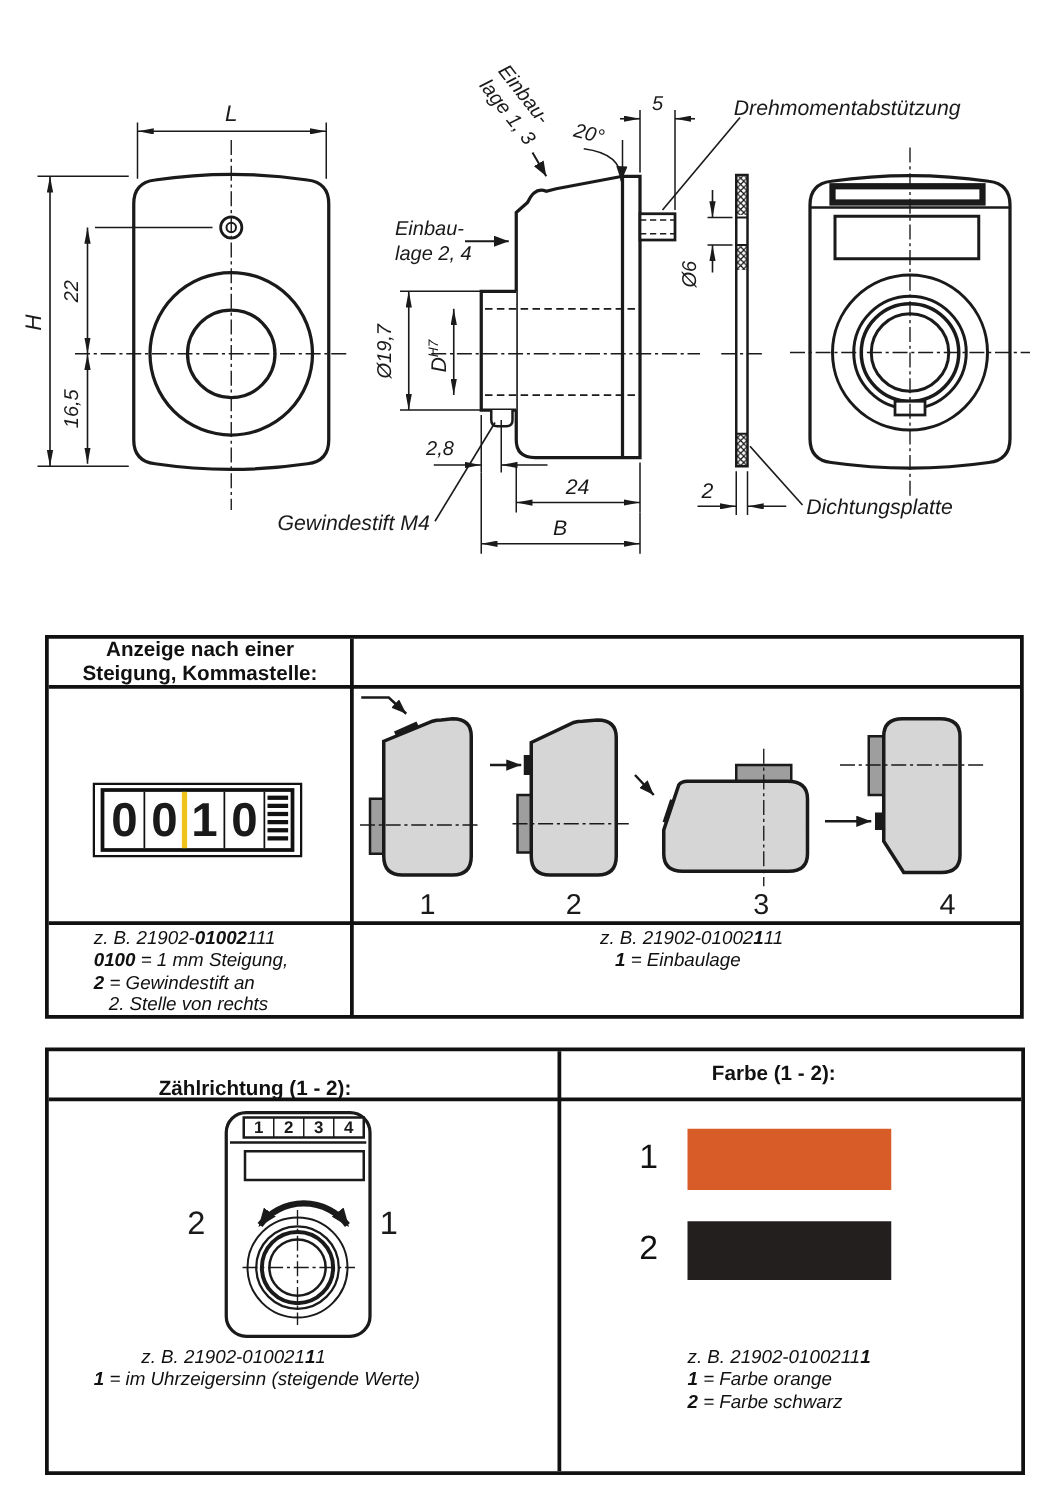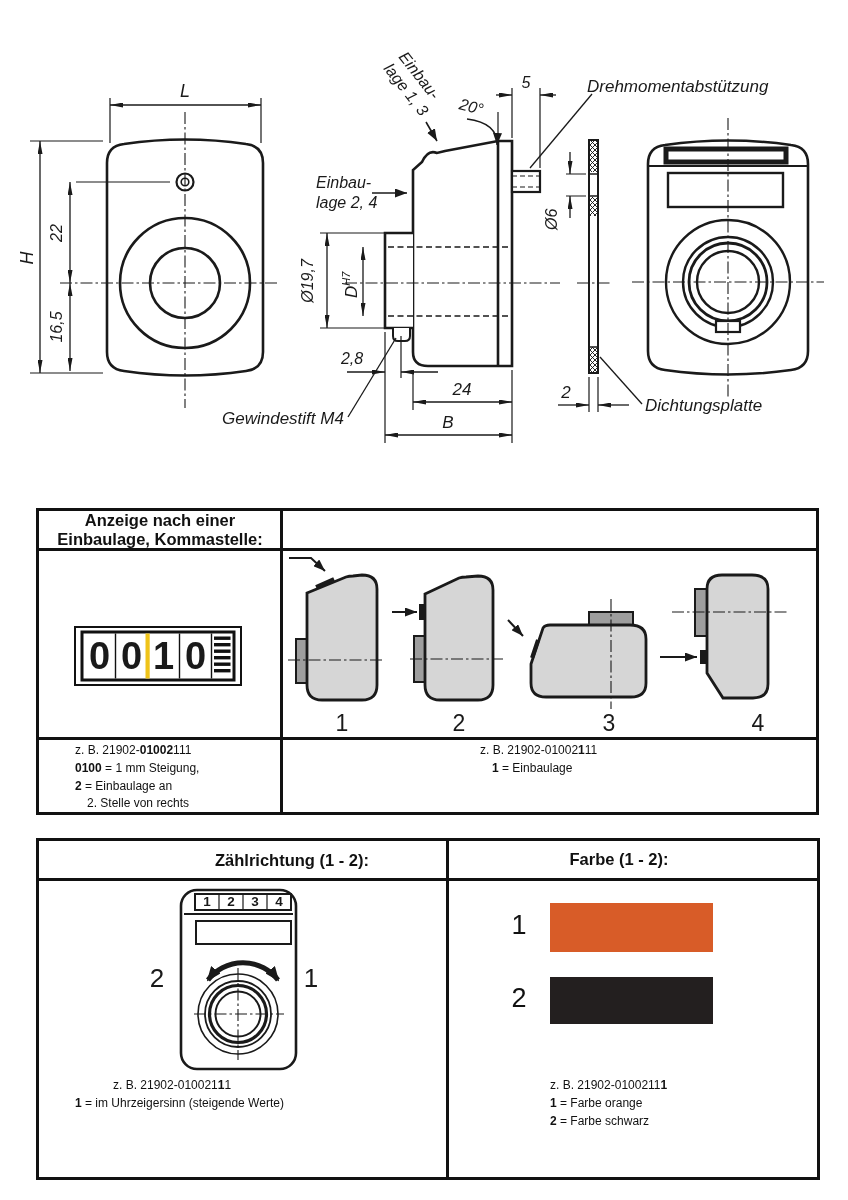--- a/index.html
+++ b/index.html
@@ -5,21 +5,21 @@
   html,body{margin:0;padding:0;background:#fff;}
   .page{position:relative;width:848px;height:1200px;background:#fff;overflow:hidden;
         font-family:"Liberation Sans",sans-serif;color:#111;}
   .abs{position:absolute;}
   svg{display:block;}
   svg text{fill:#1a1a1a;font-family:"Liberation Sans",sans-serif;}
   .tbl{position:absolute;border:3px solid #111;box-sizing:content-box;}
   .gridline{position:absolute;background:#111;}
   .hcell{position:absolute;display:flex;flex-direction:column;justify-content:center;
          text-align:center;font-weight:bold;font-size:16.5px;line-height:19px;}
-  .ftext{position:absolute;font-size:12px;line-height:17.8px;}
+  .ftext{position:absolute;font-size:15px;line-height:17.8px;font-style:italic;}
   .ftext b{font-weight:bold;}
   .swatch{position:absolute;}
   .swlabel{position:absolute;font-size:27px;text-align:center;width:26px;}
 </style>
 </head>
 <body>
 
 <div class="page">
 
   <svg class="abs" style="left:0;top:0" width="848" height="500" viewBox="0 0 848 500">
@@ -148,27 +148,27 @@
     </g>
   </svg>
 
   <div class="tbl" style="left:36px;top:508px;width:777px;height:301px;">
     <div class="gridline" style="left:241px;top:0;width:3px;height:301px;"></div>
     <div class="gridline" style="left:0;top:37px;width:777px;height:3px;"></div>
     <div class="gridline" style="left:0;top:226px;width:777px;height:3px;"></div>
 
     <div class="hcell" style="left:0;top:0;width:242px;height:37px;">
       <div>Anzeige nach einer</div>
-      <div>Einbaulage, Kommastelle:</div>
+      <div>Steigung, Kommastelle:</div>
     </div>
 
     <div class="ftext" style="left:36px;top:231px;width:205px;">
       <div><span>z. B. 21902-</span><b>01002</b><span>111</span></div>
       <div><b>0100</b><span> = 1 mm Steigung,</span></div>
-      <div><b>2</b><span> = Einbaulage an</span></div>
+      <div><b>2</b><span> = Gewindestift an</span></div>
       <div style="margin-left:12px;">2. Stelle von rechts</div>
     </div>
     <div class="ftext" style="left:441px;top:231px;width:330px;">
       <div><span>z. B. 21902-01002</span><b>1</b><span>11</span></div>
       <div style="margin-left:12px;"><b>1</b><span> = Einbaulage</span></div>
     </div>
   </div>
 
   <svg class="abs" style="left:74px;top:626px" width="168" height="60" viewBox="0 0 168 60">
     <rect x="1" y="1" width="166" height="58" fill="#fff" stroke="#111" stroke-width="2"></rect>
@@ -236,21 +236,21 @@
       <text x="459" y="731">2</text>
       <text x="609" y="731">3</text>
       <text x="758" y="731">4</text>
     </g>
   </svg>
 
   <div class="tbl" style="left:36px;top:838px;width:778px;height:336px;">
     <div class="gridline" style="left:407px;top:0;width:3px;height:336px;"></div>
     <div class="gridline" style="left:0;top:37px;width:778px;height:3px;"></div>
 
-    <div class="hcell" style="left:0;top:1px;width:330px;height:37px;text-align:right;">
+    <div class="hcell" style="left:0;top:12px;width:330px;height:37px;">
       <div>Zählrichtung (1 - 2):</div>
     </div>
     <div class="hcell" style="left:396px;top:0;width:368px;height:37px;">
       <div>Farbe (1 - 2):</div>
     </div>
 
     <div class="ftext" style="left:36px;top:236px;width:360px;">
       <div style="margin-left:38px;"><span>z. B. 21902-010021</span><b>1</b><span>1</span></div>
       <div><b>1</b><span> = im Uhrzeigersinn (steigende Werte)</span></div>
     </div>

